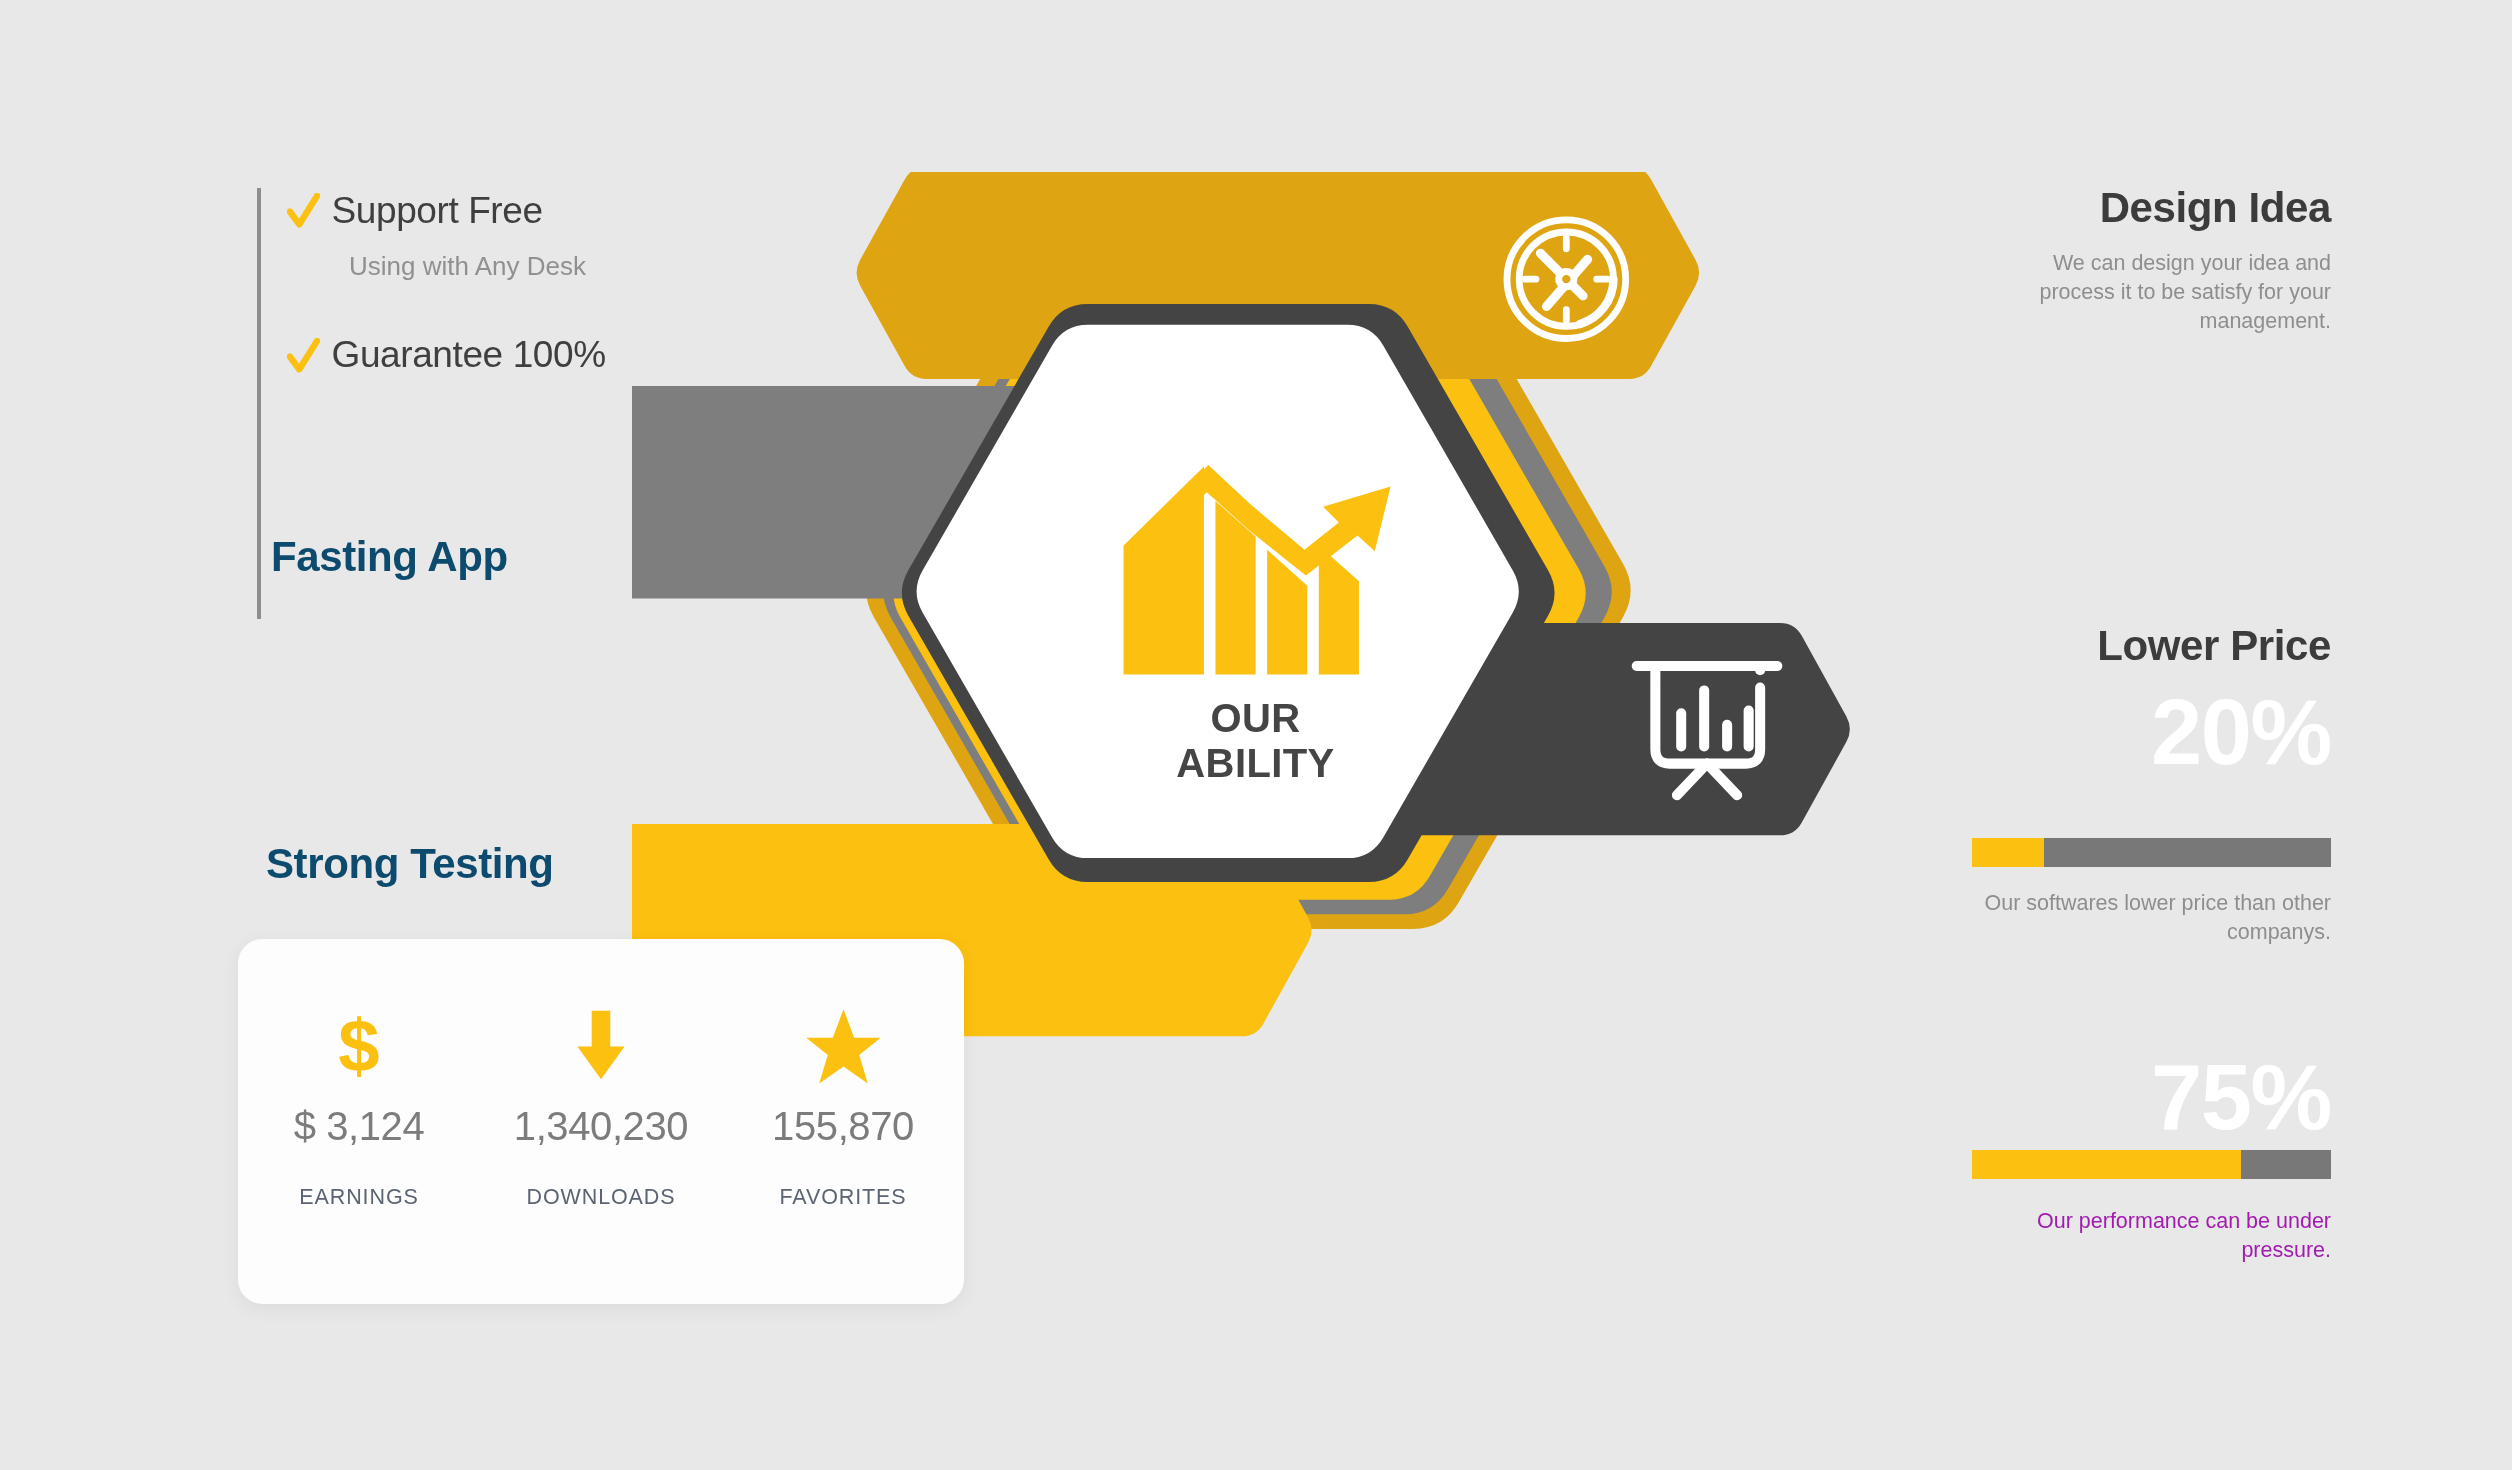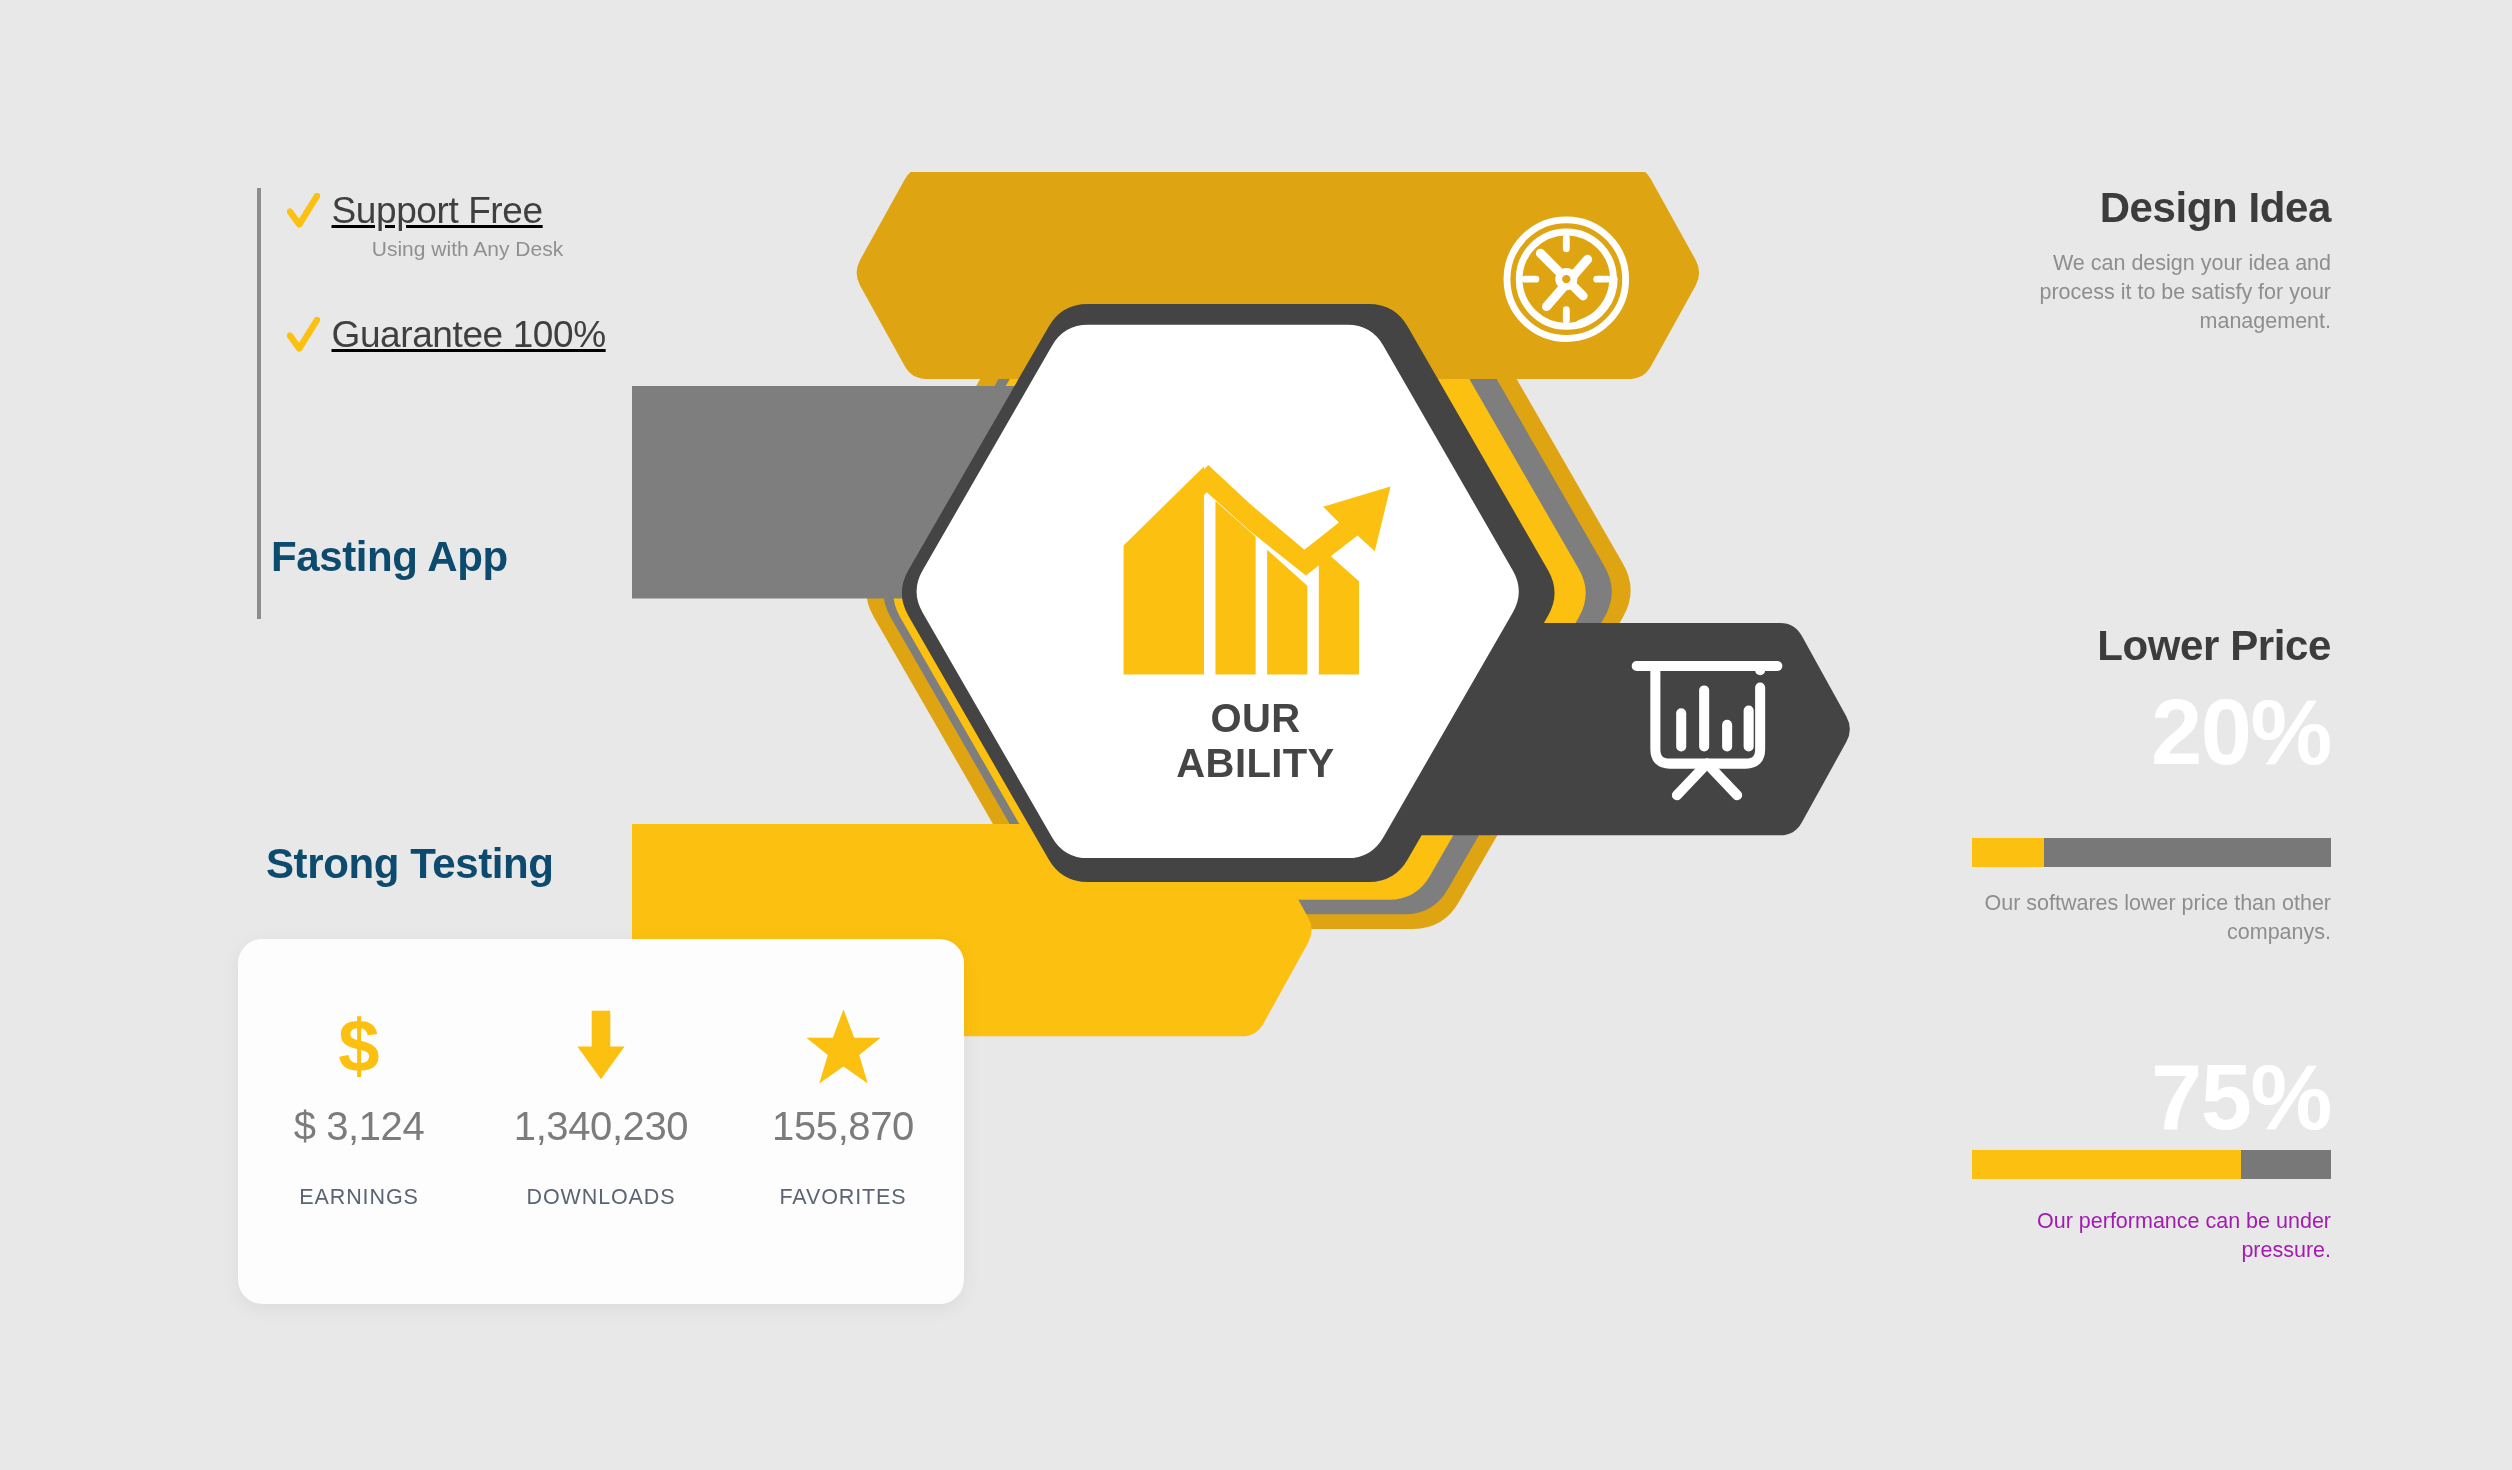--- a/index.html
+++ b/index.html
@@ -12,32 +12,32 @@
   }
   .stage{position:absolute;inset:0;}
 
   
   .left-rail{
     position:absolute; left:257px; top:188px; width:4.3px; height:431px;
     background:#8d8d8d;
   }
   .feature-list{position:absolute; left:287px; top:192px; width:402px;}
   .feature{position:relative; margin-bottom:53px;}
-  .feature-head{display:flex; align-items:flex-start; gap:11.5px;text-decoration:underline;}
+  .feature-head{display:flex; align-items:flex-start; gap:11.5px;}
   .check{
     width:33px;height:40px;flex:0 0 auto;position:relative;top:1.4px;
   }
   .check svg{display:block;}
   .feature-title{
     font-size:37px; color:#3f3f3f; font-weight:400; letter-spacing:-0.4px;
     line-height:1.05; white-space:nowrap;
   }
   .feature-sub{
-    margin-top:4px; text-align:center; color:#909090;
-    font-size:21px; line-height:1.28; font-weight:300;
+    margin-top:18px; text-align:center; color:#909090;
+    font-size:26px; line-height:1.28; font-weight:300;
     width:301px; margin-left:30px;
   }
   .feature.f2 .feature-sub{width:301px;}
 
   .section-label{
     position:absolute; font-weight:700; color:#0c4a6e;
     font-size:42px; letter-spacing:-0.4px; white-space:nowrap;
   }
   #lbl-fasting{left:271px; top:533px;}
   #lbl-testing{left:266px; top:840px;}

